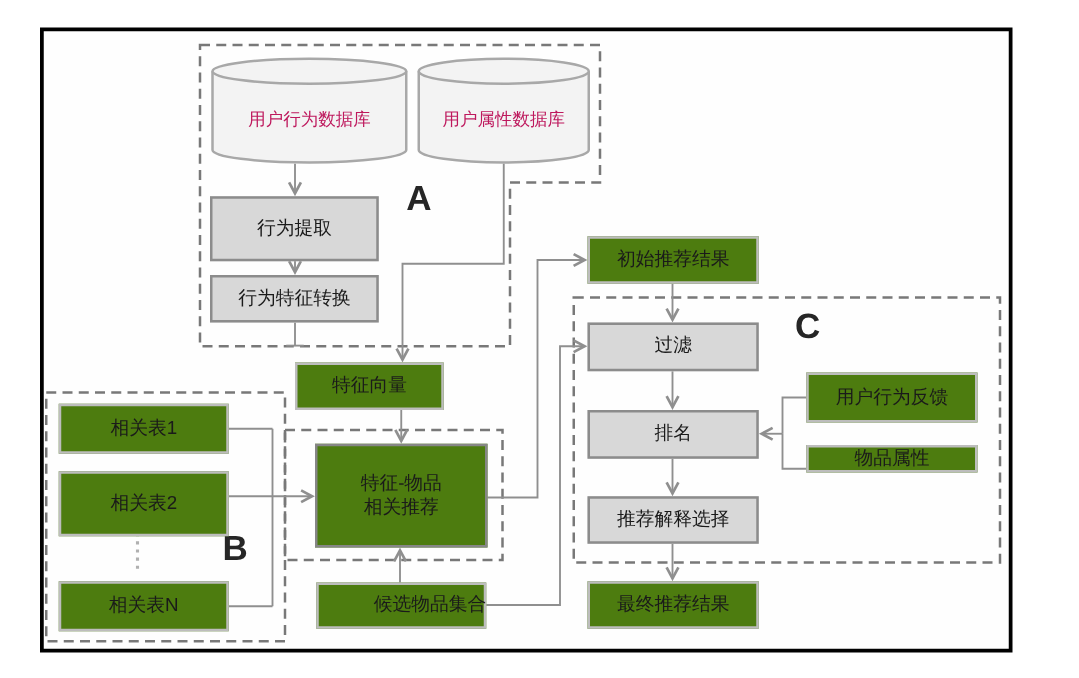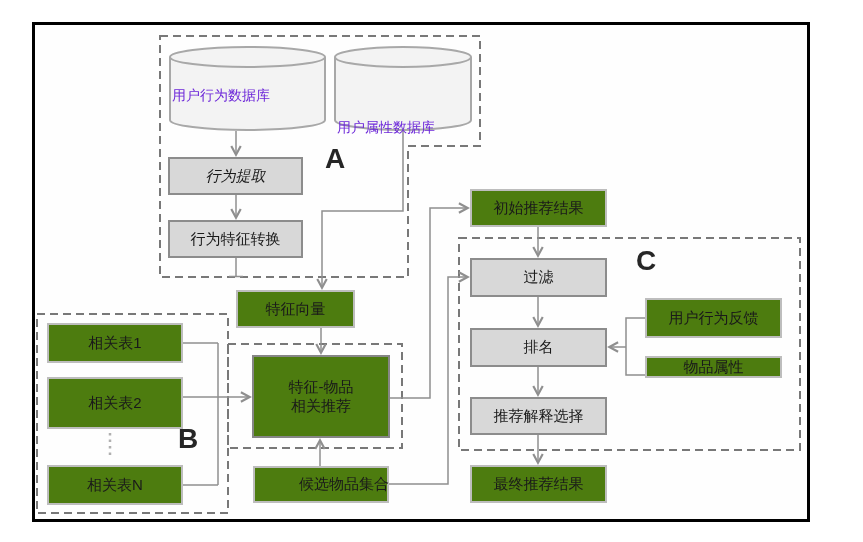--- a/index.html
+++ b/index.html
@@ -14,21 +14,21 @@
   svg.layer{position:absolute;left:0;top:0;width:863px;height:542px;}
   .box{
     position:absolute;display:flex;align-items:center;justify-content:center;
     text-align:center;font-size:15px;line-height:1.25;box-sizing:border-box;
     color:#1a1a1a;white-space:nowrap;
   }
   .box.proc{background:#d8d8d8;border:2px solid #8c8c8c;}
   .box.data{background:#4d7c0f;border:2px solid #bdbdbd;}
   .box.big{flex-direction:column;background:#4d7c0f;border:2px solid #868686;text-align:center;}
   .cyl-label{
-    position:absolute;text-align:left;font-size:14px;color:#6d28d9;white-space:nowrap;
+    position:absolute;text-align:center;font-size:14px;color:#be185d;white-space:nowrap;
   }
   .group-label{
     position:absolute;font-weight:bold;font-size:28px;color:#262626;
     font-family:"Liberation Sans","DejaVu Sans",sans-serif;
   }
 </style>
 </head>
 <body>
 
 <div class="stage">
@@ -80,27 +80,27 @@
 
       <polyline points="645,318 626,318 626,347"></polyline>
       <polyline points="645,375 626,375 626,347"></polyline>
       <polyline points="626,347 610,347" marker-end="url(#arrow)"></polyline>
     </g>
 
     <line x1="110" y1="420" x2="110" y2="458" stroke="#b0b0b0" stroke-width="2.5" stroke-dasharray="2.5,4"></line>
   </svg>
 
   <div class="cyl-label" style="left:172px;top:87px;width:151px;">用户行为数据库</div>
-  <div class="cyl-label" style="left:337px;top:87px;width:132px;margin-top:32px;">用户属性数据库</div>
+  <div class="cyl-label" style="left:337px;top:87px;width:132px;">用户属性数据库</div>
 
   <div class="group-label" style="left:325px;top:143px;">A</div>
   <div class="group-label" style="left:178px;top:423px;">B</div>
   <div class="group-label" style="left:636px;top:245px;">C</div>
 
-  <div class="box proc" style="left:168px;top:157px;width:135px;height:38px;font-style:italic;">行为提取</div>
+  <div class="box proc" style="left:168px;top:157px;width:135px;height:52px;">行为提取</div>
 
   <div class="box proc" style="left:168px;top:220px;width:135px;height:38px;">行为特征转换</div>
 
   <div class="box data" style="left:236px;top:290px;width:119px;height:38px;">特征向量</div>
 
   <div class="box big" style="left:252px;top:355px;width:138px;height:83px;">
     <span>特征-物品</span>
     <span>相关推荐</span>
   </div>
 

